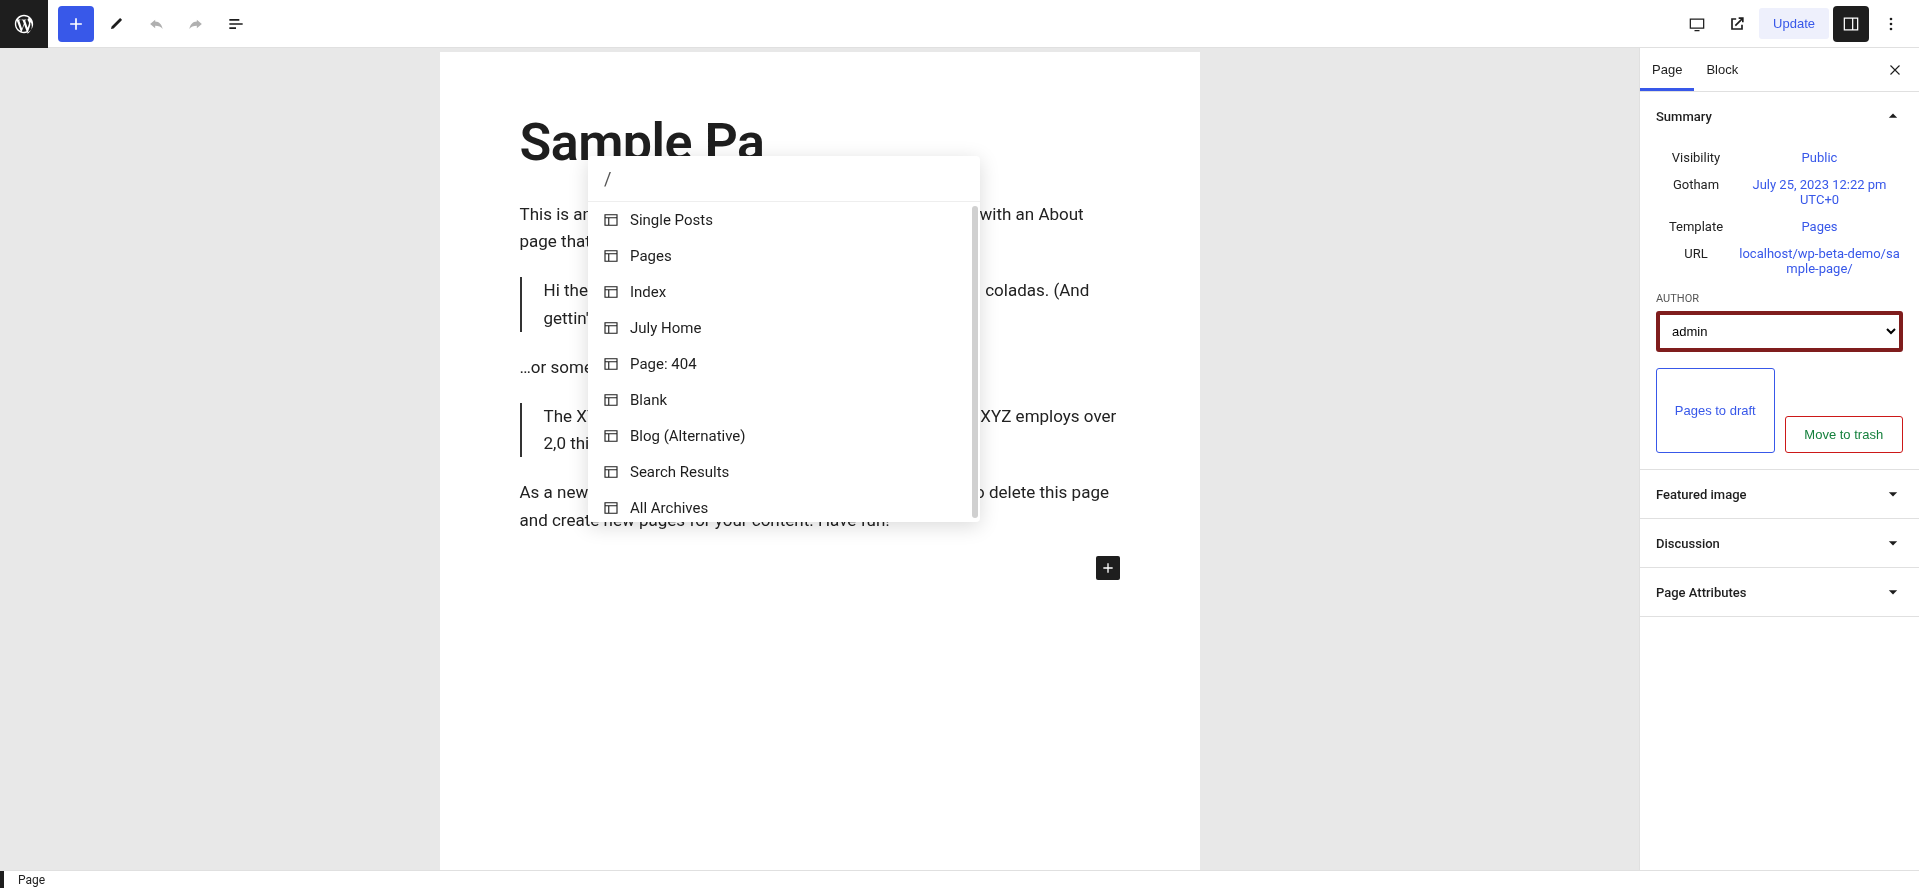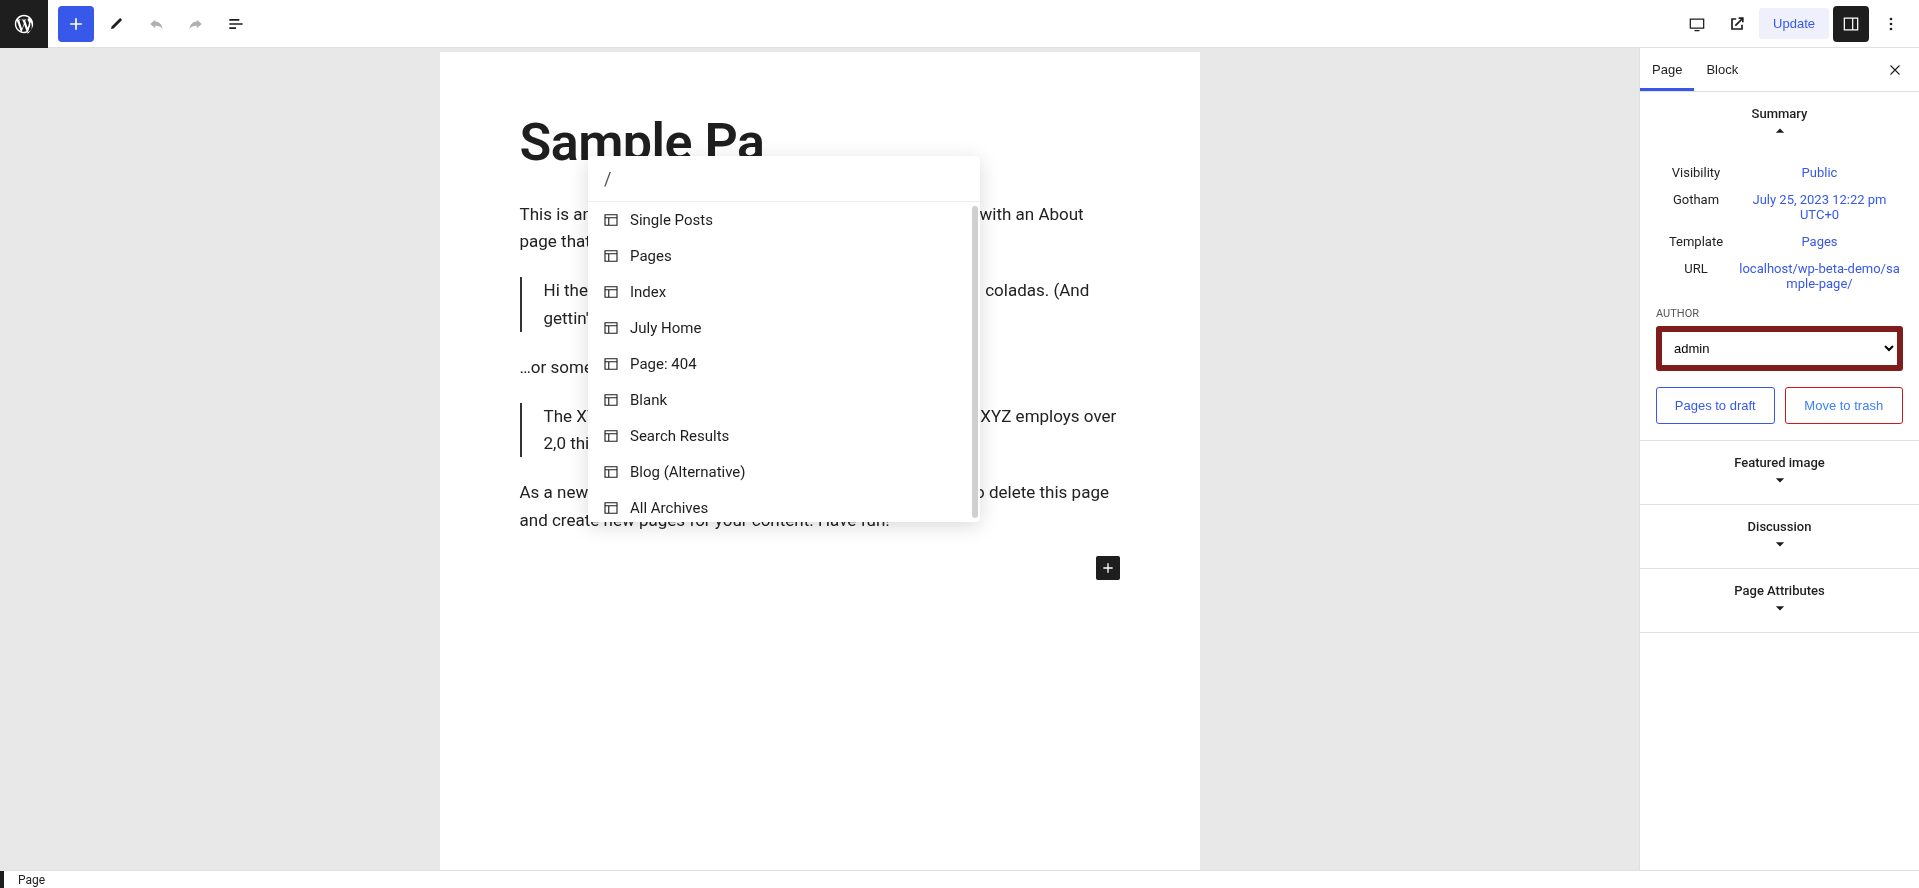--- a/index.html
+++ b/index.html
@@ -40,30 +40,30 @@
 .pop-item .p-icon svg { fill: #1e1e1e; width: 18px; height: 18px; }
 .pop-scroll { position: absolute; right: 2px; top: 4px; bottom: 4px; width: 6px; background: #d0d0d0; border-radius: 3px; }
 
 
 .sidebar { width: 280px; border-left: 1px solid #e0e0e0; background: #fff; display: flex; flex-direction: column; overflow-y: auto; }
 .sb-tabs { display: flex; align-items: center; border-bottom: 1px solid #e0e0e0; }
 .sb-tab { padding: 14px 12px; font-size: 13px; cursor: pointer; border: none; background: none; color: #1e1e1e; font-weight: 500; }
 .sb-tab.active { box-shadow: inset 0 -3px 0 #3858e9; }
 .sb-close { margin-left: auto; width: 36px; height: 36px; border: none; background: none; cursor: pointer; display: flex; align-items: center; justify-content: center; margin-right: 6px; }
 .sb-panel { border-bottom: 1px solid #e0e0e0; }
-.sb-panel-head { display: flex; align-items: center; justify-content: space-between; padding: 14px 16px; font-weight: 500; cursor: pointer; flex-direction: column; }
+.sb-panel-head { display: flex; align-items: center; justify-content: space-between; padding: 14px 16px; font-weight: 500; cursor: pointer; }
 .sb-panel-body { padding: 4px 16px 16px; }
 .sb-row { display: flex; padding: 6px 0; font-size: 13px; text-align: center; }
 .sb-row .label { width: 80px; color: #222; }
 .sb-row .value { flex: 1; color: #3858e9; }
 .sb-field-label { font-size: 11px; text-transform: uppercase; color: #555; margin-top: 10px; margin-bottom: 6px; display: block; }
-.sb-select { width: 100%; padding: 8px; border: 6px solid #7f1d1d; border-radius: 3px; background: #fff; font-size: 13px; }
+.sb-select { width: 100%; padding: 8px; border: 4px solid #7f1d1d; border-radius: 3px; background: #fff; font-size: 13px; }
 .sb-actions { display: flex; gap: 10px; margin-top: 16px; }
 .sb-btn { flex: 1; padding: 10px 8px; border: 1px solid #3858e9; background: #fff; color: #3858e9; border-radius: 3px; cursor: pointer; font-size: 13px; }
-.sb-btn.danger { border-color: #cc1818; color: #3b82f6; }
+.sb-btn.danger { border-color: #cc1818; color: #15803d; margin-top: 48px; }
 .chev { width: 20px; height: 20px; }
 .chev svg { fill: #1e1e1e; }
 
 
 .footer { position: absolute; bottom: 0; left: 0; right: 0; height: 18px; background: #fff; border-top: 1px solid #e0e0e0; display: flex; align-items: center; padding: 0 18px; font-size: 12px; color: #222; }
 .footer::before { content: ""; position: absolute; left: 0; top: 0; bottom: 0; width: 4px; background: #1e1e1e; }
 </style>
 </head>
 <body>
 
@@ -200,29 +200,29 @@
               </svg>
             </span>
             <span>Blank</span>
           </div>
           <div class="pop-item">
             <span class="p-icon">
               <svg viewBox="0 0 24 24">
                 <path fill="none" stroke="currentColor" stroke-width="1.5" d="M4 5h16v14H4z M4 9h16 M9 9v10"></path>
               </svg>
             </span>
+            <span>Blog (Alternative)</span>
+          </div>
+          <div class="pop-item">
+            <span class="p-icon">
+              <svg viewBox="0 0 24 24">
+                <path fill="none" stroke="currentColor" stroke-width="1.5" d="M4 5h16v14H4z M4 9h16 M9 9v10"></path>
+              </svg>
+            </span>
             <span>Search Results</span>
-          </div>
-          <div class="pop-item">
-            <span class="p-icon">
-              <svg viewBox="0 0 24 24">
-                <path fill="none" stroke="currentColor" stroke-width="1.5" d="M4 5h16v14H4z M4 9h16 M9 9v10"></path>
-              </svg>
-            </span>
-            <span>Blog (Alternative)</span>
           </div>
           <div class="pop-item">
             <span class="p-icon">
               <svg viewBox="0 0 24 24">
                 <path fill="none" stroke="currentColor" stroke-width="1.5" d="M4 5h16v14H4z M4 9h16 M9 9v10"></path>
               </svg>
             </span>
             <span>All Archives</span>
           </div>
         </div>

